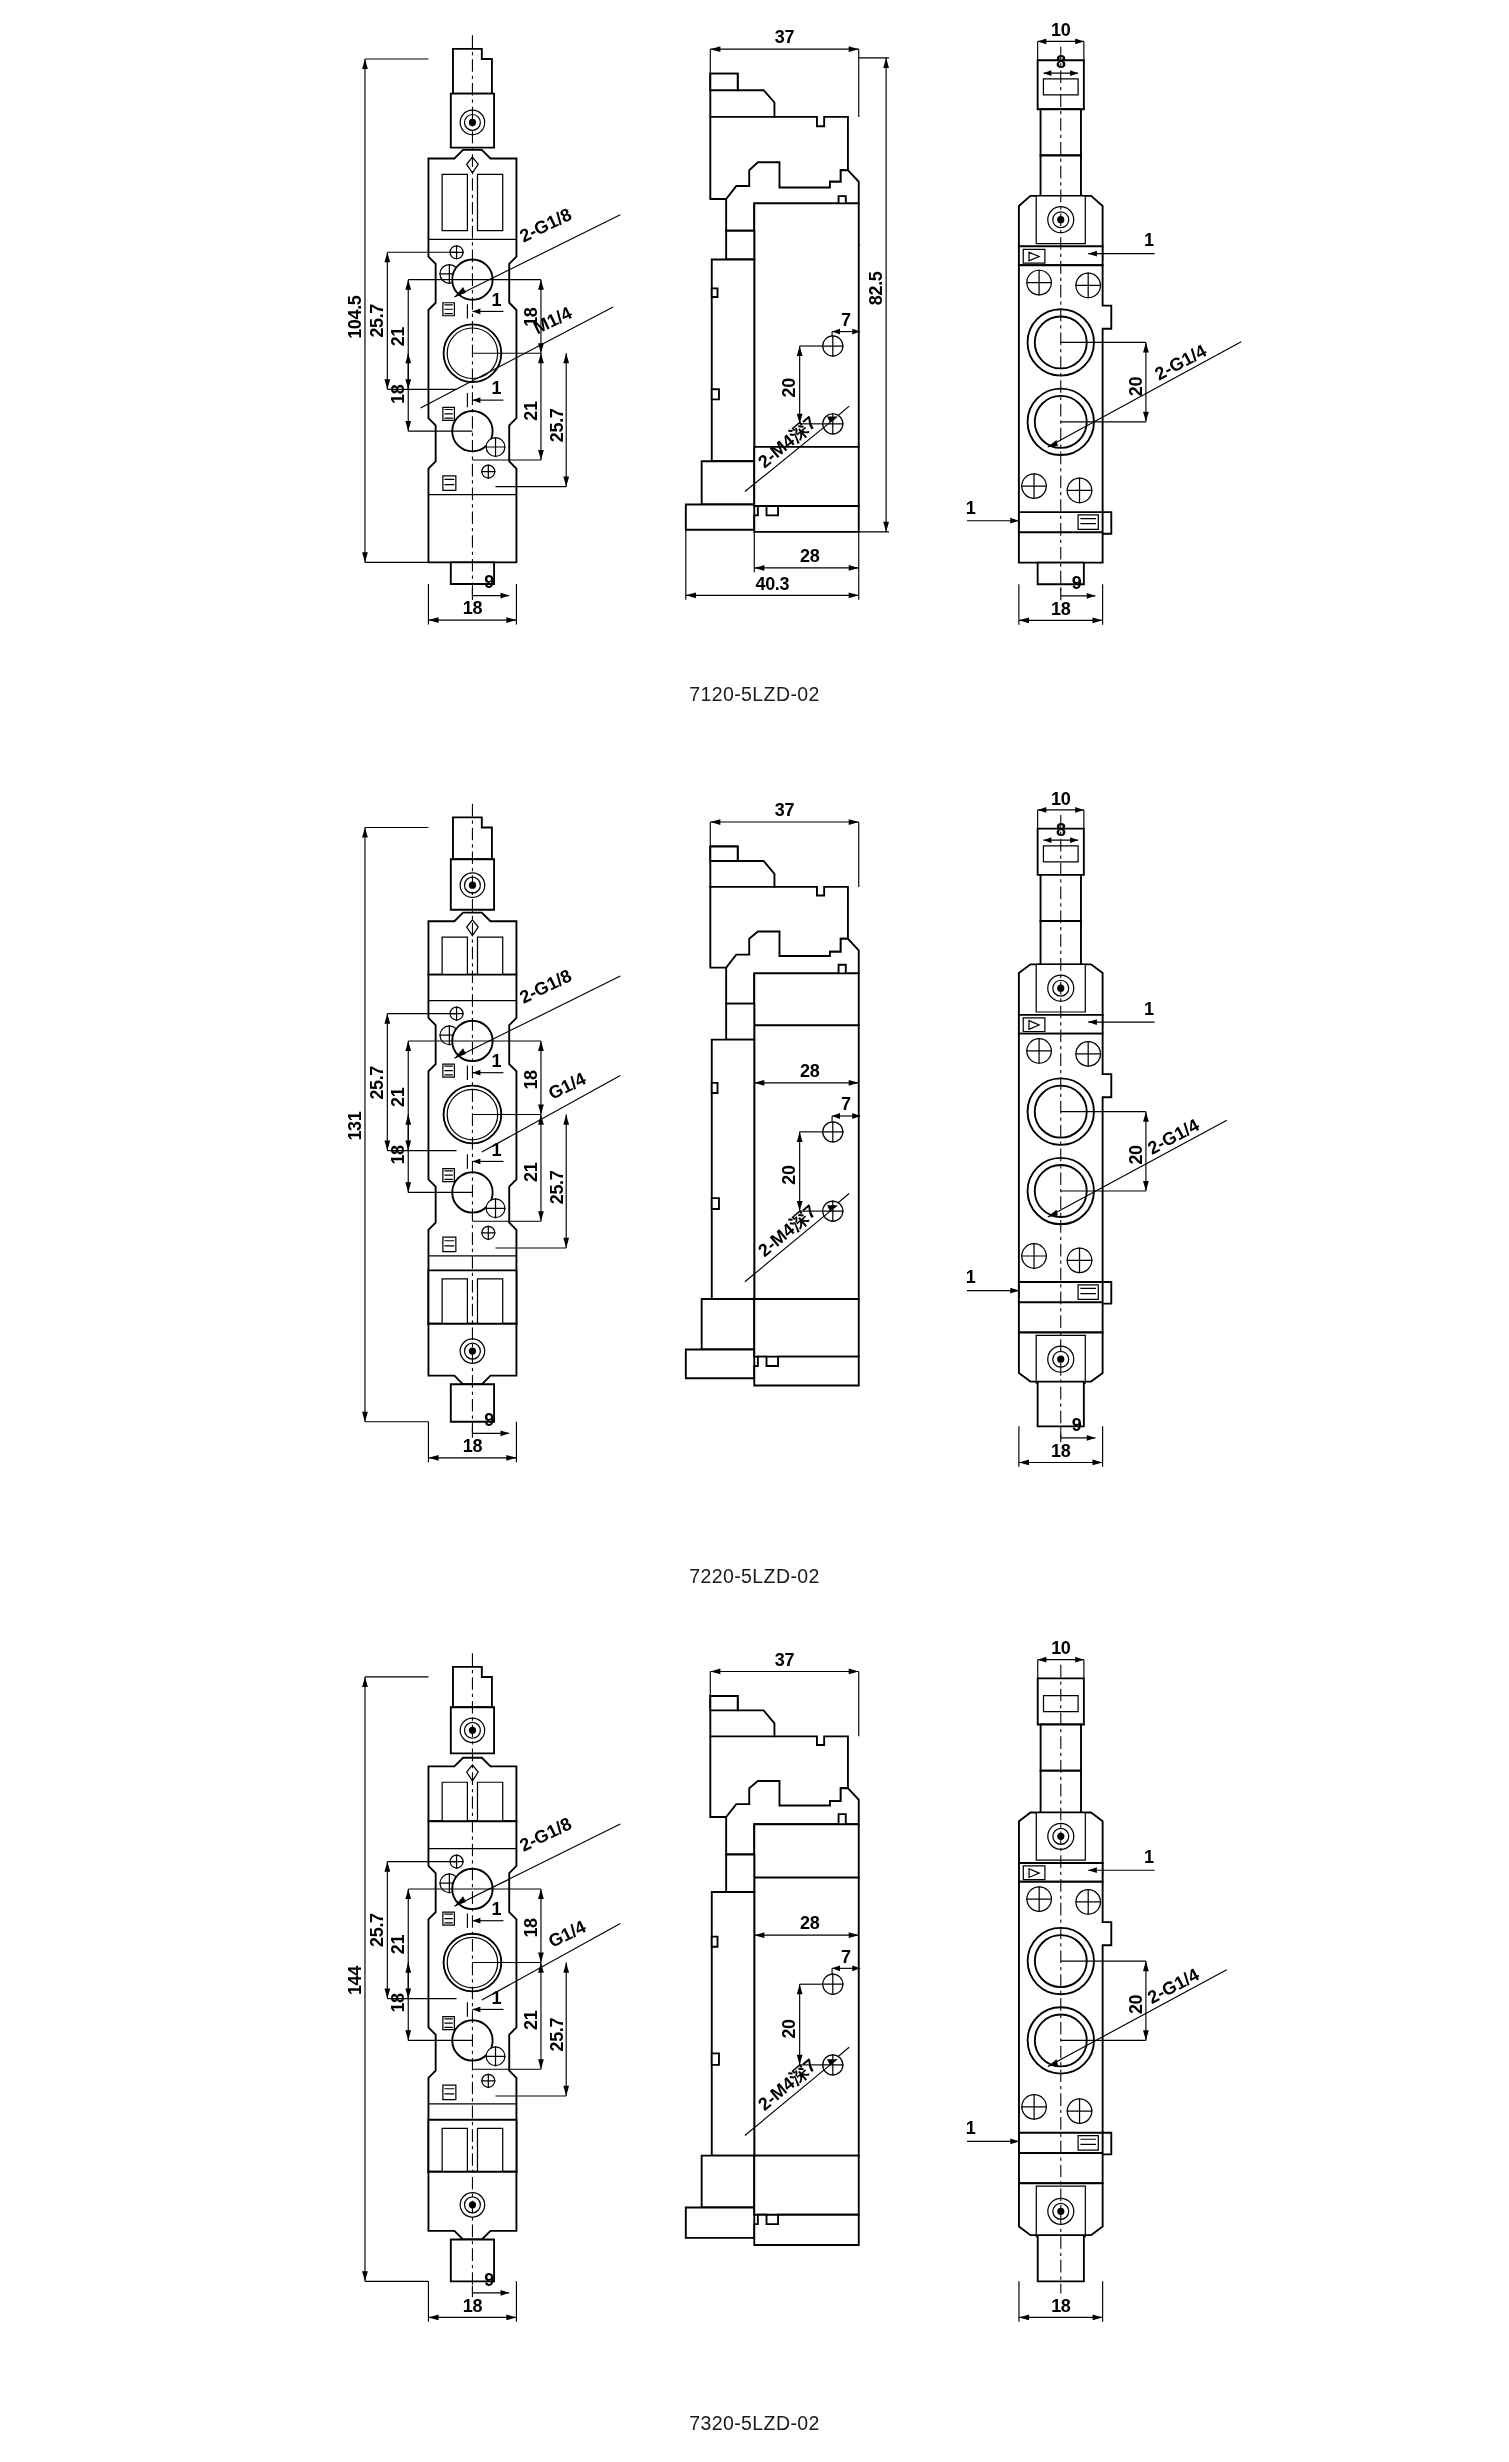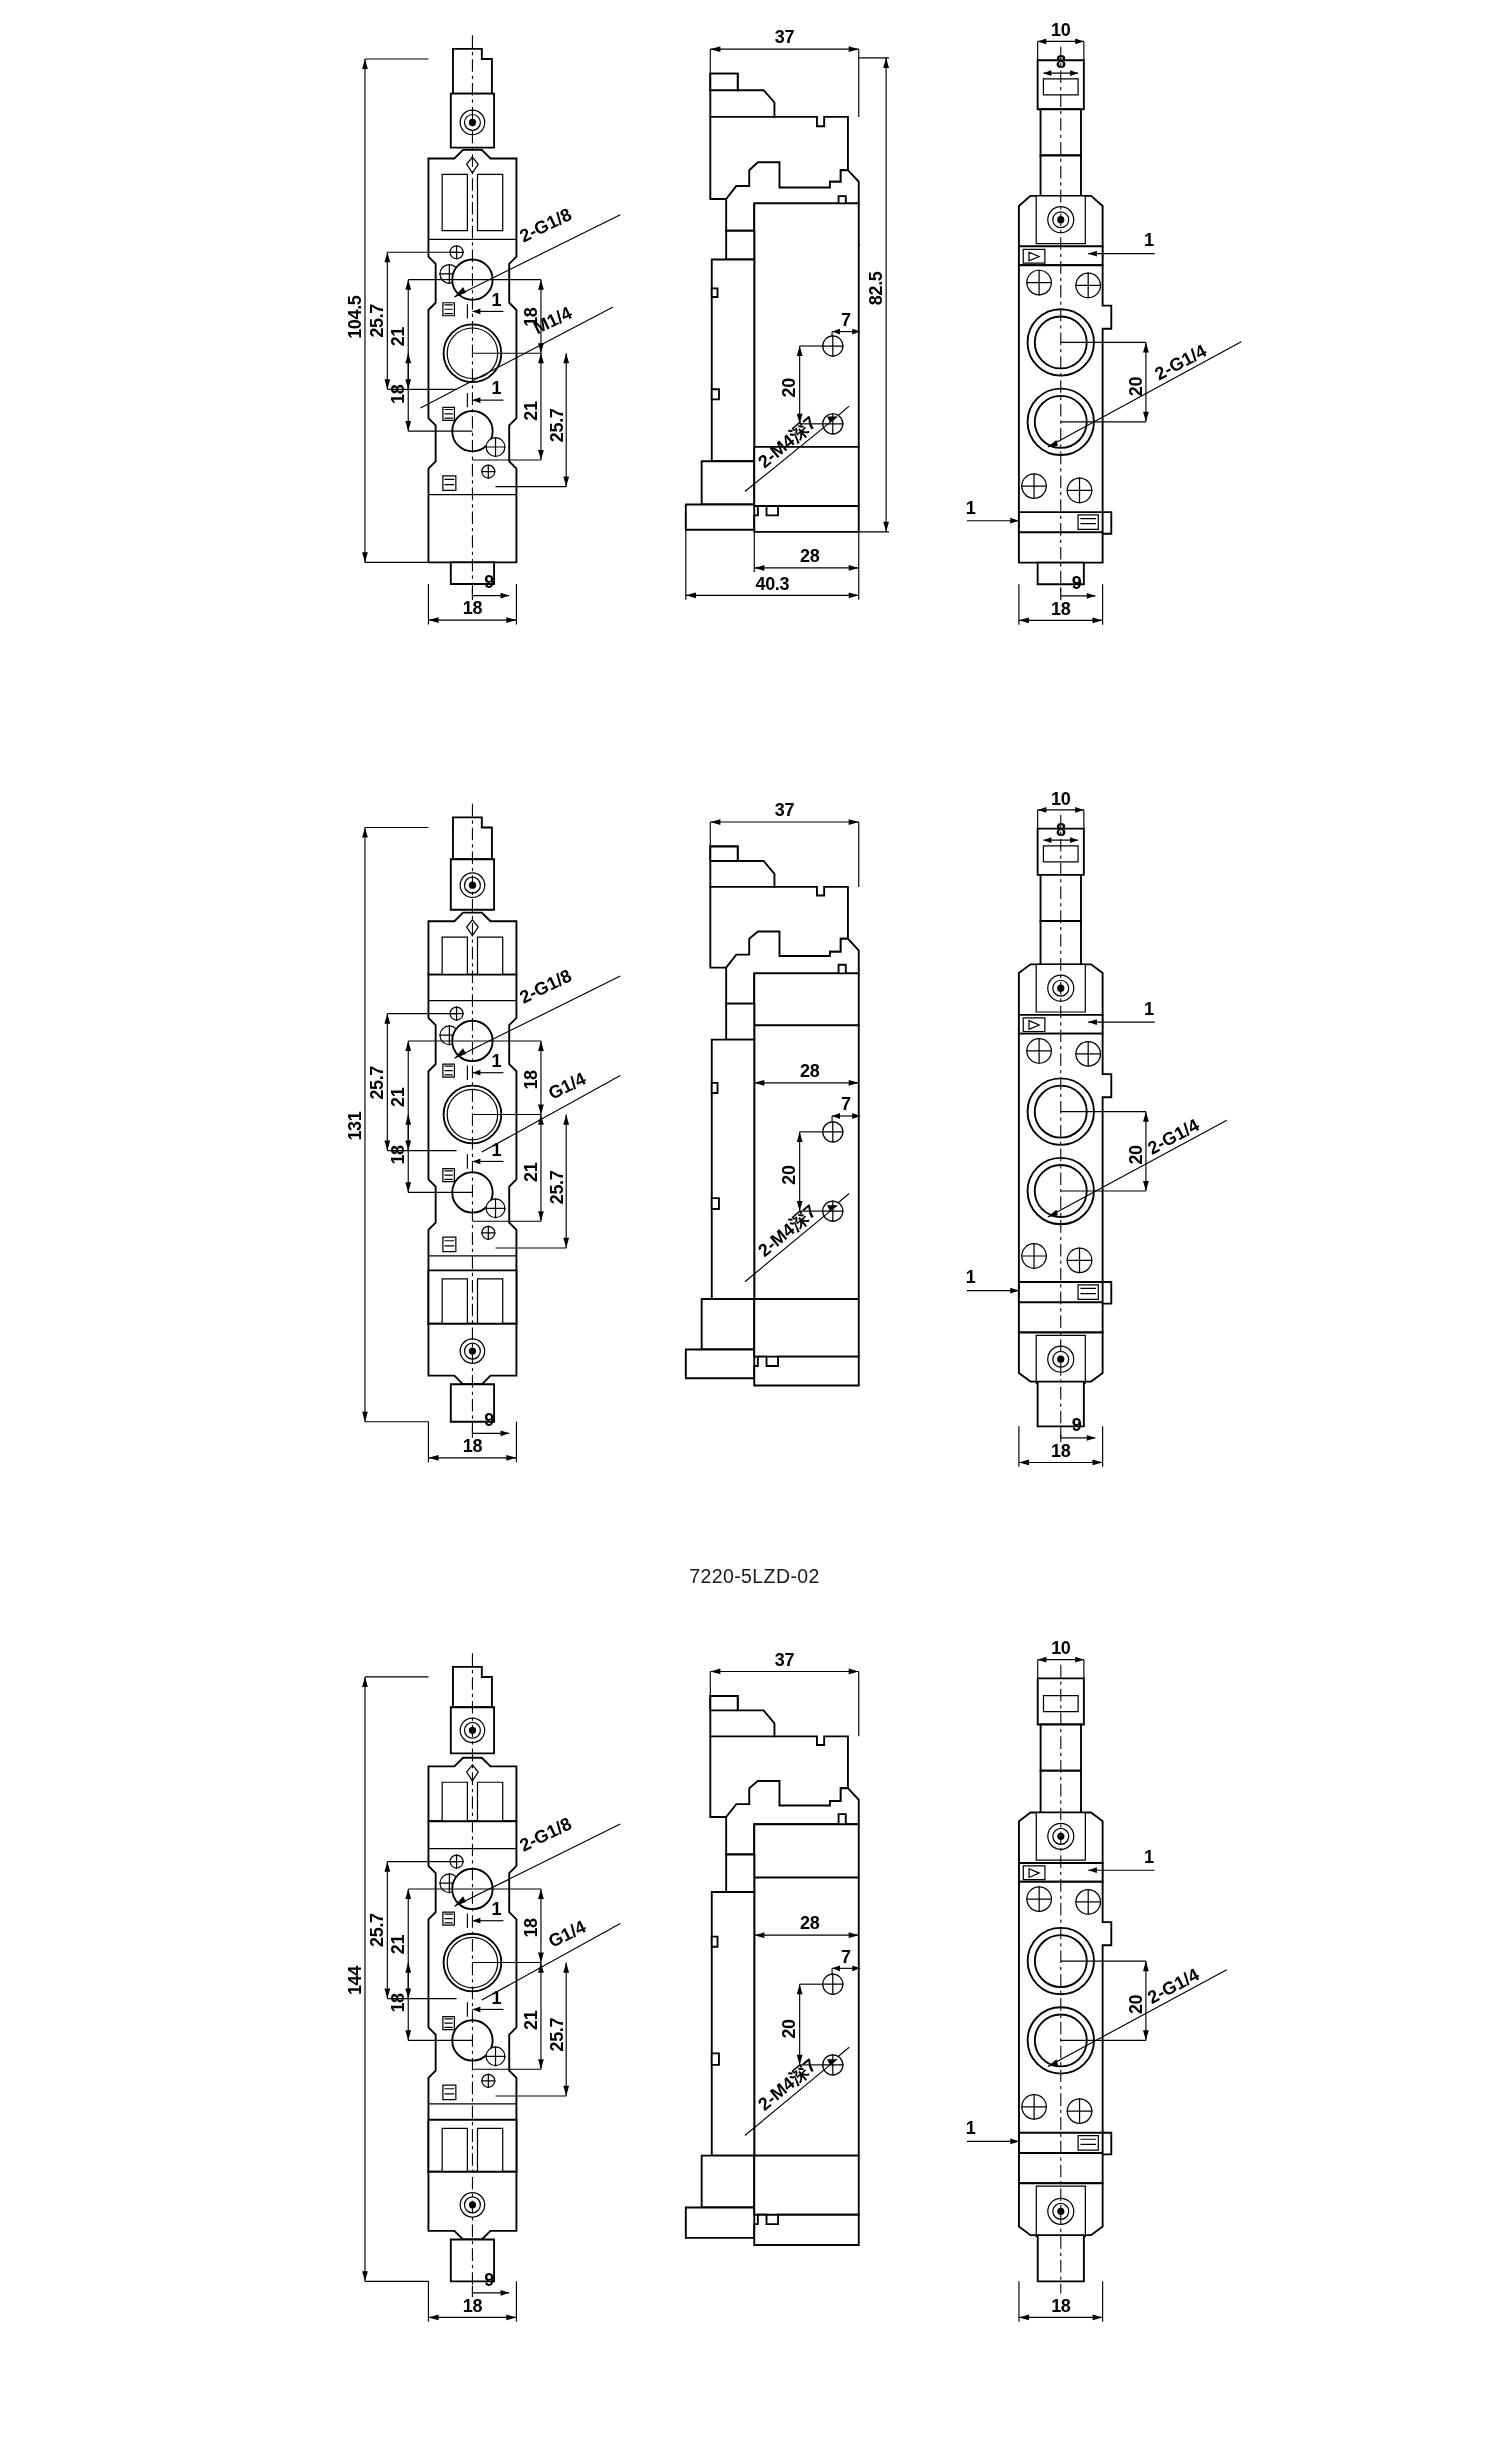--- a/index.html
+++ b/index.html
@@ -358,20 +358,21 @@
       <path d="M228,840 L214,836 L214,844 Z" fill="#000"></path>
       <path class="dim" d="M112,790 L112,846 M228,790 L228,846"></path>
       <text class="dimtext" x="170" y="832" text-anchor="middle">18</text>
 
       <path class="dim" d="M152,600 L420,454"></path>
       <path d="M152,600 L166,598 L164,590 Z" fill="#000"></path>
       <text class="leadtext" x="340" y="490" transform="rotate(-28 340 490)" text-anchor="middle">2-G1/4</text>
     </svg>
   </div>
 
+  <div class="model-label" style="top:683px;">7120-5LZD-02</div>
 </div>
 
 <div class="block" style="top:794px;height:801px;">
 
   <div class="view" style="left:339px;top:0px;">
     <svg width="339" height="693" viewBox="0 0 470 960">
 
       <path class="ln fillw" d="M158,32 L198,32 L198,46 L212,46 L212,90 L158,90 Z"></path>
       <path class="ln fillw" d="M155,90 L215,90 L215,160 L155,160 Z"></path>
       <circle class="ln-t fillw" cx="185" cy="126" r="17"></circle>
@@ -907,16 +908,17 @@
       <path d="M228,942 L214,938 L214,946 Z" fill="#000"></path>
       <path class="dim" d="M112,892 L112,948 M228,892 L228,948"></path>
       <text class="dimtext" x="170" y="934" text-anchor="middle">18</text>
 
       <path class="dim" d="M152,594 L400,460"></path>
       <path d="M152,594 L166,592 L164,584 Z" fill="#000"></path>
       <text class="leadtext" x="330" y="490" transform="rotate(-28 330 490)" text-anchor="middle">2-G1/4</text>
     </svg>
   </div>
 
+  <div class="model-label" style="top:774px;">7320-5LZD-02</div>
 </div>
 
 </div>
 
 
 </body></html>

